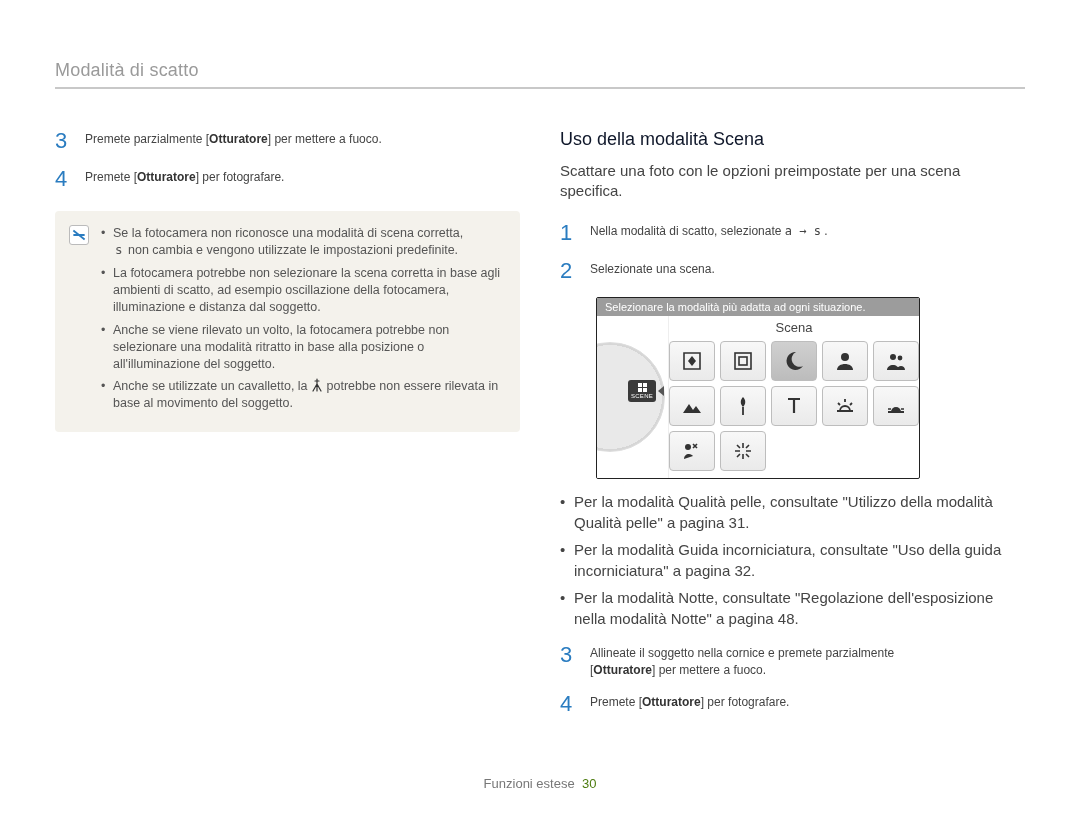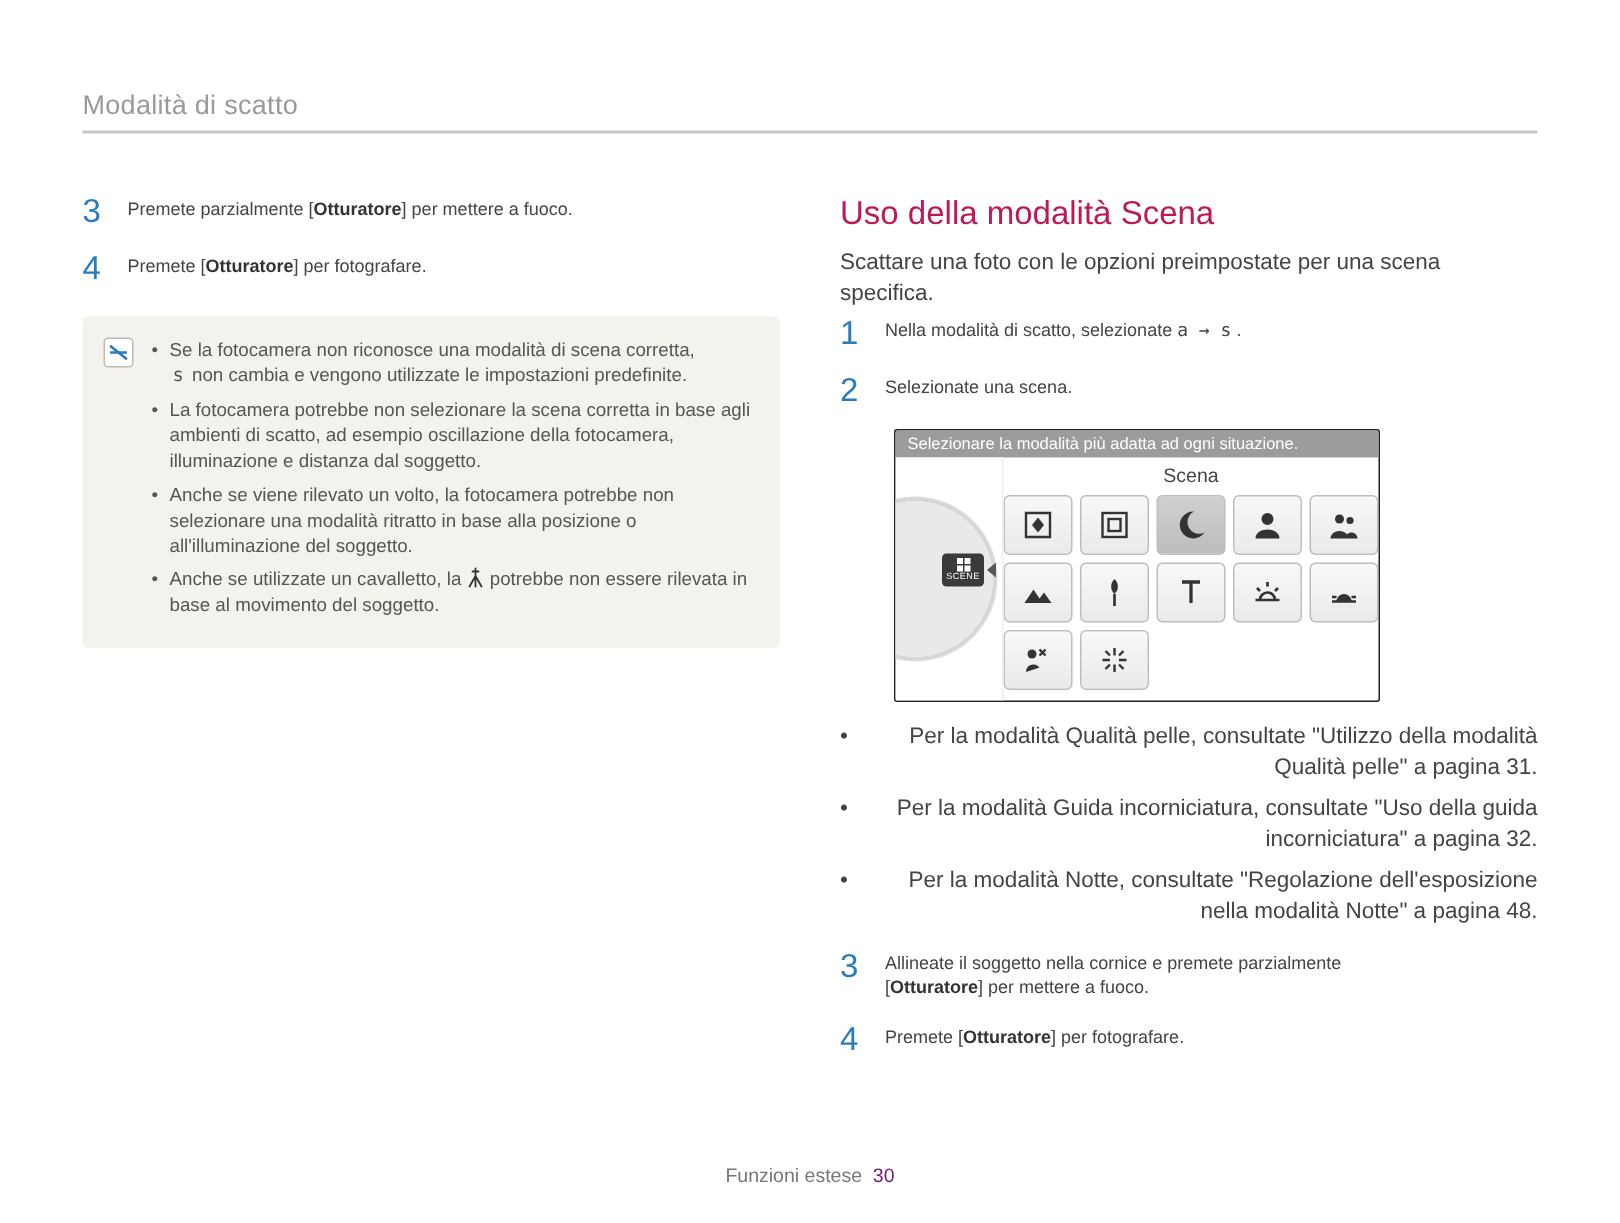--- a/index.html
+++ b/index.html
@@ -82,30 +82,30 @@
     width: 12px; height: 14px;
     vertical-align: -2px;
   }
   .inline-icon svg { width: 100%; height: 100%; }
   .small-s {
     font-family: monospace;
     background: #f4f2ec;
     padding: 0 2px;
   }
   .section-title {
-    color: #be185d;
-    font-size: 22px;
+    color: #0f172a;
+    font-size: 18px;
     font-weight: 400;
     margin-bottom: 10px;
     line-height: 1.2;
   }
-  .intro { font-size: 15px; color:#444; line-height:1.35; margin-bottom: 4px; }
+  .intro { font-size: 15px; color:#444; line-height:1.35; margin-bottom: 20px; }
   .mono-arrow { font-family: monospace; }
   .ref-list { list-style:none; margin: 12px 0 14px 0; font-size:15px; color:#444; line-height:1.4;}
-  .ref-list li { position:relative; padding-left:14px; margin-bottom:6px;text-align:right;}
+  .ref-list li { position:relative; padding-left:14px; margin-bottom:6px;}
   .ref-list li::before { content:"•"; position:absolute; left:0; top:0; }
 
   
   .lcd {
     width: 324px;
     margin: 10px 0 4px 36px;
     border: 1px solid #222;
     border-radius: 2px;
     background: #fff;
     overflow: hidden;
@@ -187,21 +187,21 @@
   }
   .tile svg { width: 24px; height: 24px; }
 
   .footer {
     position:absolute;
     bottom: 24px; left:0; right:0;
     text-align:center;
     font-size: 13px;
     color:#777;
   }
-  .footer .pg { color:#701a75; }
+  .footer .pg { color:#4d7c0f; }
 </style>
 </head>
 <body>
 
 <div class="page">
 
   <div class="header">Modalità di scatto</div>
 
   <div class="columns">
 

